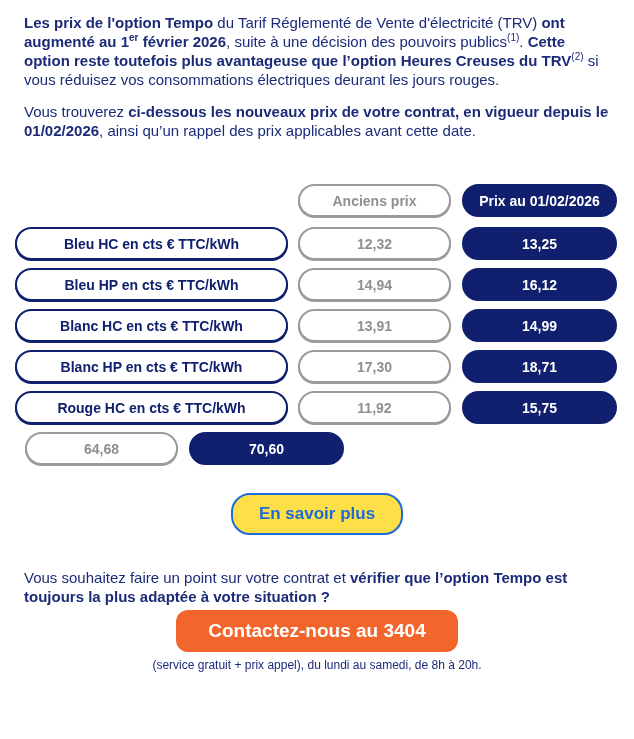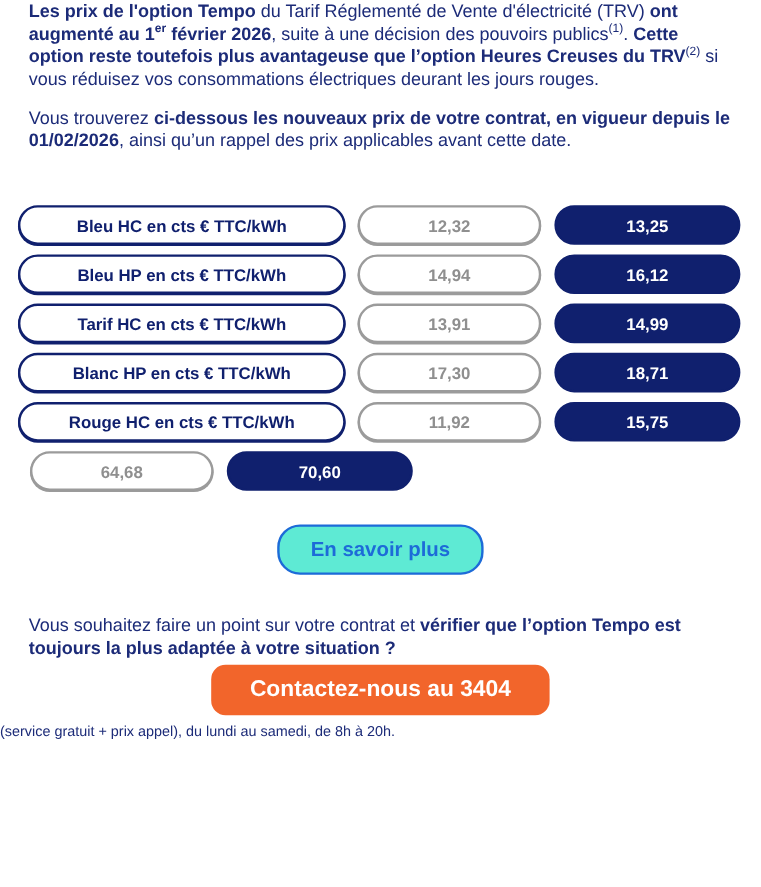--- a/index.html
+++ b/index.html
@@ -13,21 +13,21 @@
   *{box-sizing:border-box;}
   html,body{margin:0;padding:0;}
   body{
     width:634px;height:739px;
     background:#ffffff;
     font-family:"Liberation Sans",sans-serif;
     color:var(--text);
     overflow:hidden;
   }
   .para{font-size:15px;line-height:19px;margin:0 24px;}
-  .p1{}
+  .p1{padding-top:13px;}
   .p2{margin-top:13px;}
   .p3{margin-top:33px;}
   .b{font-weight:700;}
   sup{font-size:10px;line-height:0;}
 
   .price-table{margin:44px 0 0 15px;}
   .trow{display:flex;margin-bottom:8px;}
   .thead{margin-bottom:10px;}
   .c-label{width:273px;}
   .c-old{width:153px;margin-left:10px;}
@@ -45,59 +45,64 @@
     border:2px solid var(--gray-border);color:var(--gray);
     box-shadow:0 1px 0 var(--gray-border);
   }
   .pill-new{
     background:var(--navy);border:2px solid var(--navy);color:#ffffff;
   }
 
   .btn-more{
     display:block;margin:28px auto 0;
     min-width:164px;height:42px;padding:0 26px;
-    background:#5eead4;border:2px solid var(--blue);border-radius:19px;
+    background:#fde047;border:2px solid var(--blue);border-radius:19px;
     color:var(--blue);font-family:"Liberation Sans",sans-serif;
     font-size:17px;font-weight:700;cursor:pointer;
   }
   .btn-contact{
     display:block;margin:4px auto 0;
     height:42px;padding:0 32px;
     background:var(--orange);border:0;border-radius:12px;
     color:#ffffff;font-family:"Liberation Sans",sans-serif;
     font-size:19px;font-weight:700;cursor:pointer;
   }
-  .note{margin:6px 0 0;text-align:left;font-size:12px;}
+  .note{margin:6px 0 0;text-align:center;font-size:12px;}
 </style>
 </head>
 <body>
 
 <div>
 
   <p class="para p1"><span class="b">Les prix de l'option Tempo</span><span> du Tarif Réglementé de Vente d'électricité (TRV) </span><span class="b">ont augmenté au 1</span><sup class="b">er</sup><span class="b"> février 2026</span><span>, suite à une décision des pouvoirs publics</span><sup>(1)</sup><span>. </span><span class="b">Cette option reste toutefois plus avantageuse que l’option Heures Creuses du TRV</span><sup>(2)</sup><span> si vous réduisez vos consommations électriques deurant les jours rouges.</span></p>
 
   <p class="para p2"><span>Vous trouverez </span><span class="b">ci-dessous les nouveaux prix de votre contrat, en vigueur depuis le 01/02/2026</span><span>, ainsi qu’un rappel des prix applicables avant cette date.</span></p>
 
   <div class="price-table">
+    <div class="trow thead">
+      <div class="c-label"></div>
+      <div class="c-old pill pill-old">Anciens prix</div>
+      <div class="c-new pill pill-new">Prix au 01/02/2026</div>
+    </div>
     <div id="rows">
 
   <div class="trow">
     <div class="c-label pill pill-label">Bleu HC en cts € TTC/kWh</div>
     <div class="c-old pill pill-old">12,32</div>
     <div class="c-new pill pill-new">13,25</div>
   </div>
 
   <div class="trow">
     <div class="c-label pill pill-label">Bleu HP en cts € TTC/kWh</div>
     <div class="c-old pill pill-old">14,94</div>
     <div class="c-new pill pill-new">16,12</div>
   </div>
 
   <div class="trow">
-    <div class="c-label pill pill-label">Tarif HC en cts € TTC/kWh</div>
+    <div class="c-label pill pill-label">Blanc HC en cts € TTC/kWh</div>
     <div class="c-old pill pill-old">13,91</div>
     <div class="c-new pill pill-new">14,99</div>
   </div>
 
   <div class="trow">
     <div class="c-label pill pill-label">Blanc HP en cts € TTC/kWh</div>
     <div class="c-old pill pill-old">17,30</div>
     <div class="c-new pill pill-new">18,71</div>
   </div>
 

